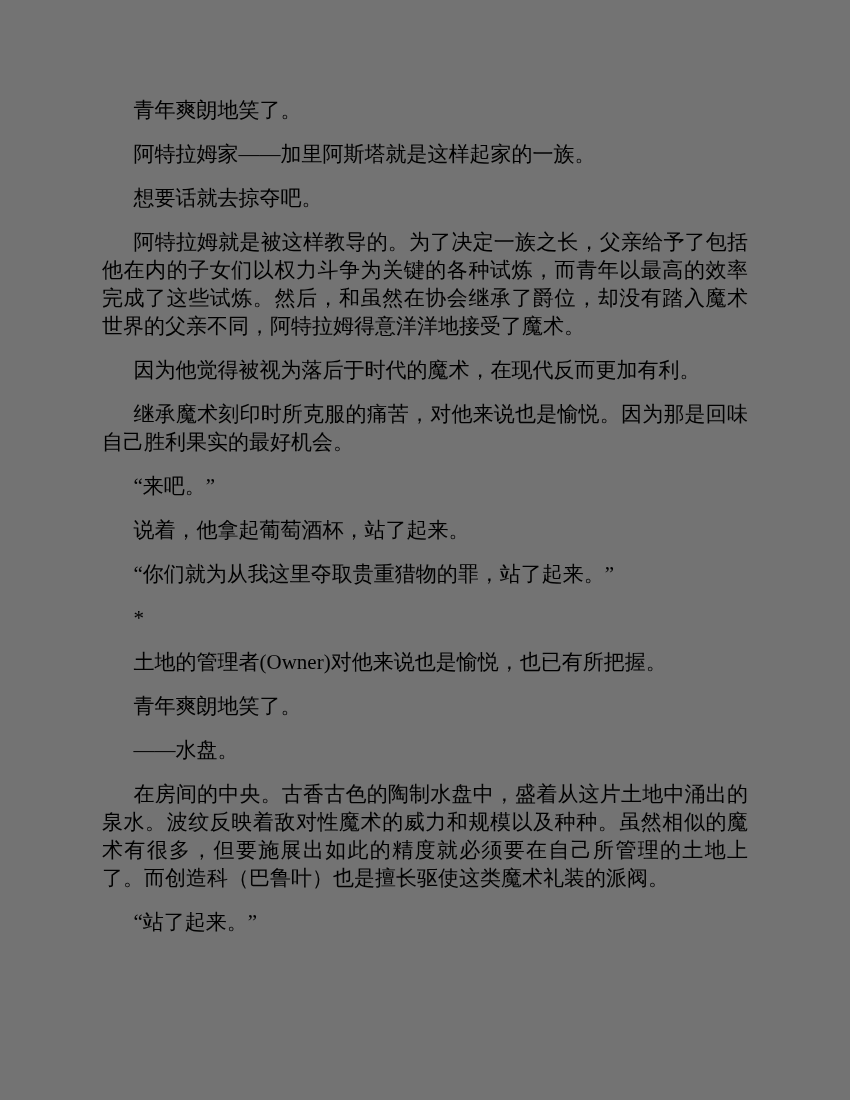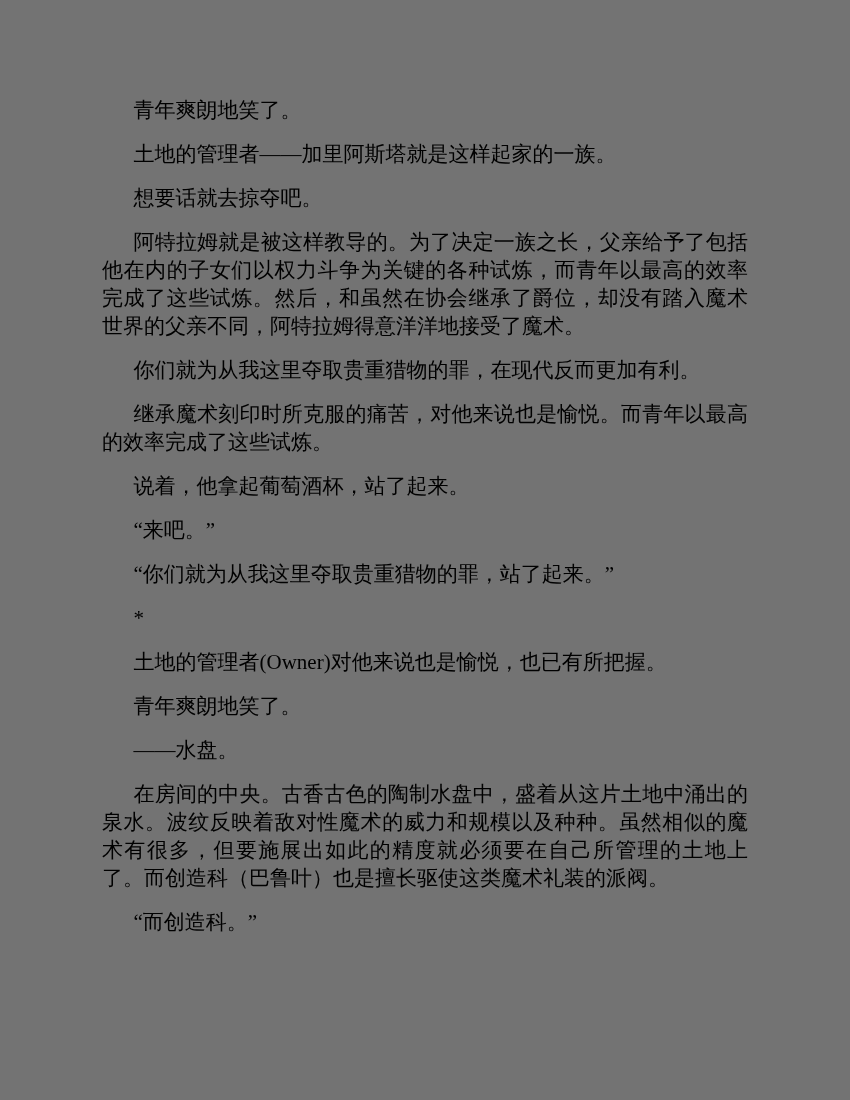--- a/index.html
+++ b/index.html
@@ -29,27 +29,27 @@
     text-indent: 1.5em;
     word-break: break-all;
     letter-spacing: 0px;
   }
 </style>
 </head>
 <body>
 
 <div class="page">
   <p class="para">青年爽朗地笑了。</p>
-  <p class="para">土地的管理者——加里阿斯塔就是这样起家的一族。</p>
+  <p class="para">阿特拉姆家——加里阿斯塔就是这样起家的一族。</p>
   <p class="para">想要话就去掠夺吧。</p>
   <p class="para">阿特拉姆就是被这样教导的。为了决定一族之长，父亲给予了包括他在内的子女们以权力斗争为关键的各种试炼，而青年以最高的效率完成了这些试炼。然后，和虽然在协会继承了爵位，却没有踏入魔术世界的父亲不同，阿特拉姆得意洋洋地接受了魔术。</p>
-  <p class="para">你们就为从我这里夺取贵重猎物的罪，在现代反而更加有利。</p>
-  <p class="para">继承魔术刻印时所克服的痛苦，对他来说也是愉悦。而青年以最高的效率完成了这些试炼。</p>
+  <p class="para">因为他觉得被视为落后于时代的魔术，在现代反而更加有利。</p>
+  <p class="para">继承魔术刻印时所克服的痛苦，对他来说也是愉悦。因为那是回味自己胜利果实的最好机会。</p>
+  <p class="para">“来吧。”</p>
   <p class="para">说着，他拿起葡萄酒杯，站了起来。</p>
-  <p class="para">“来吧。”</p>
   <p class="para">“你们就为从我这里夺取贵重猎物的罪，站了起来。”</p>
   <p class="para">*</p>
   <p class="para">土地的管理者(Owner)对他来说也是愉悦，也已有所把握。</p>
   <p class="para">青年爽朗地笑了。</p>
   <p class="para">——水盘。</p>
   <p class="para">在房间的中央。古香古色的陶制水盘中，盛着从这片土地中涌出的泉水。波纹反映着敌对性魔术的威力和规模以及种种。虽然相似的魔术有很多，但要施展出如此的精度就必须要在自己所管理的土地上了。而创造科（巴鲁叶）也是擅长驱使这类魔术礼装的派阀。</p>
-  <p class="para">“而创造科。”</p>
+  <p class="para">“站了起来。”</p>
 </div>
 
 </body></html>

